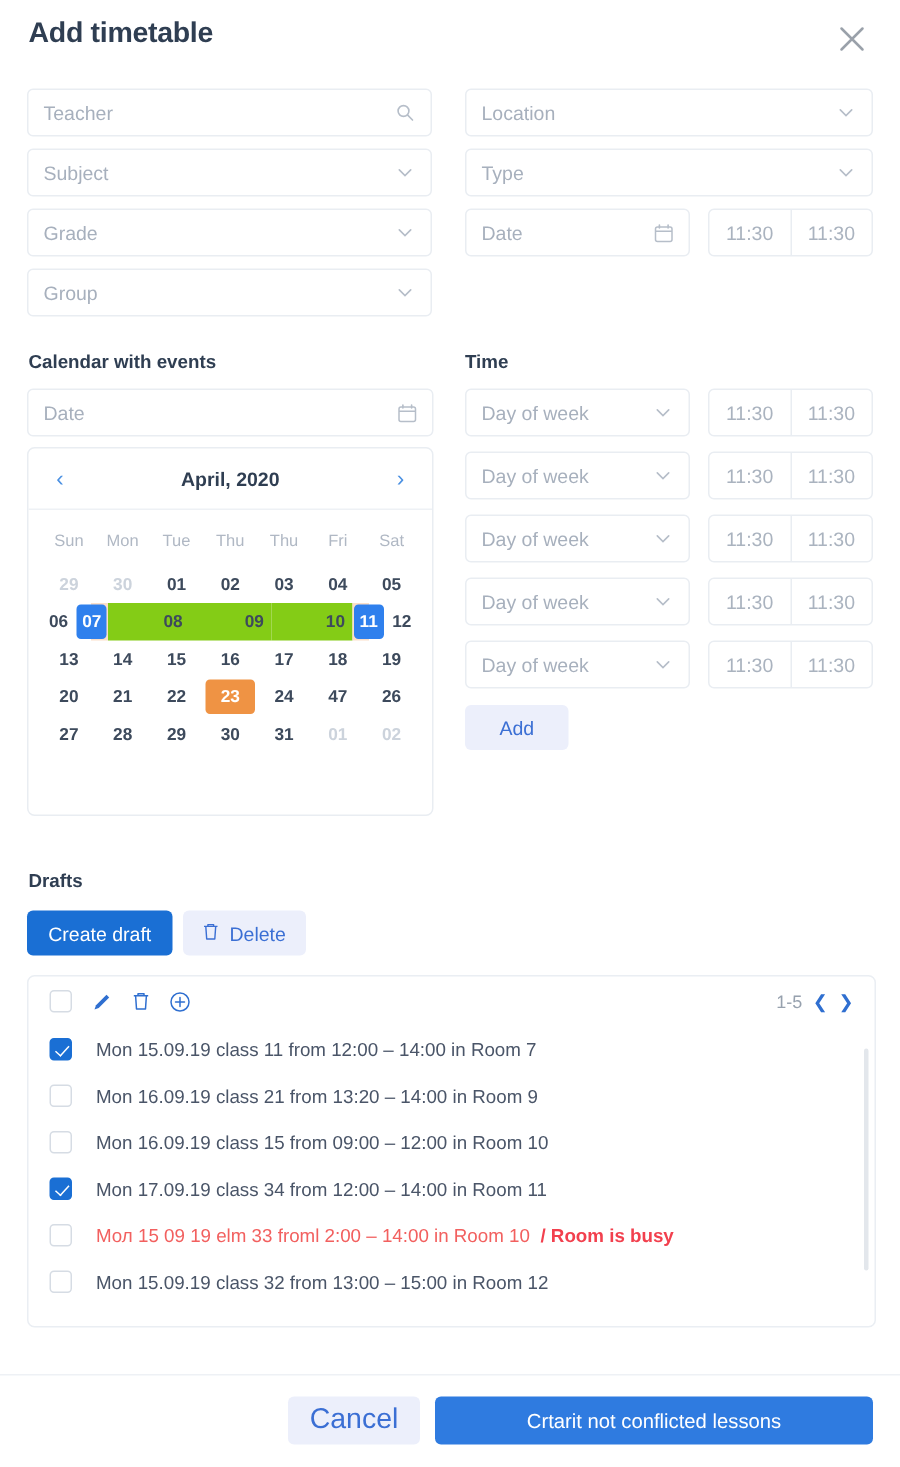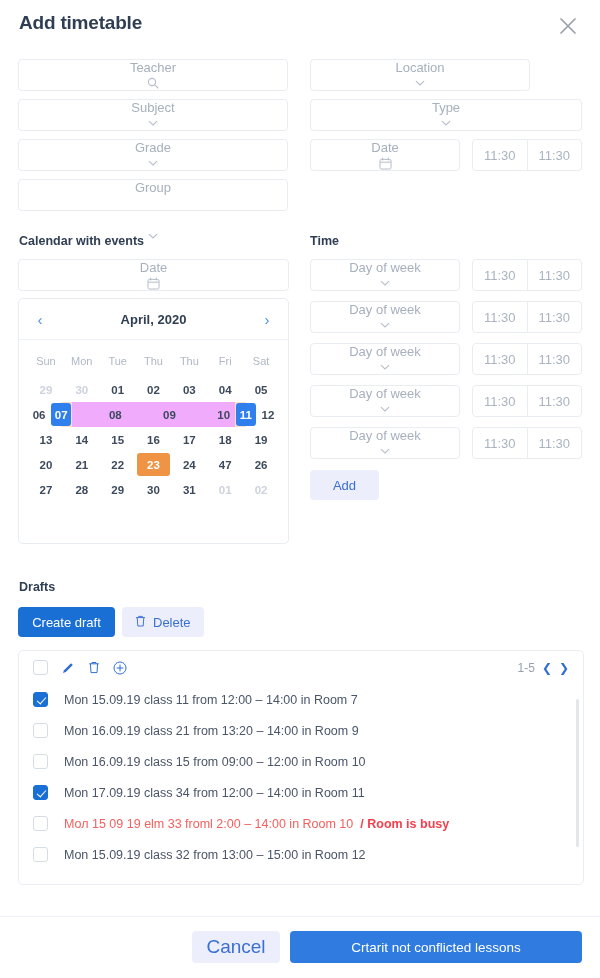--- a/index.html
+++ b/index.html
@@ -21,21 +21,21 @@
   .close-btn {
     position:absolute; right:16px; top:10px; width:32px; height:32px;
     display:flex; align-items:center; justify-content:center; cursor:pointer;
   }
   .close-btn svg { display:block; }
 
   
   .fld {
     position:absolute; height:32px; border:1px solid #e9edf2; border-radius:4px;
     background:#fff; display:flex; align-items:center; padding:0 10px;
-    font-size:13px; color:#aab3bf; cursor:pointer;flex-direction:column;
+    font-size:13px; color:#aab3bf; cursor:pointer;
   }
   .fld .ph { flex:1; color:#a7b0bd; font-size:13px; }
   .fld .ic { width:14px; height:14px; display:flex; align-items:center; justify-content:center; color:#b6bec9; }
   .chev { width:10px; height:10px; }
 
   
   .timepill {
     position:absolute; height:32px; border:1px solid #e9edf2; border-radius:4px;
     background:#fff; display:flex; align-items:stretch; overflow:hidden;
   }
@@ -61,21 +61,21 @@
   .cal-hd .mon { font-size:13px; font-weight:bold; color:#2f3e52; }
   .cal-body { padding:8px 9px 10px 9px; }
   .cal-row { display:flex; }
   .cal-cell {
     flex:1; height:25px; display:flex; align-items:center; justify-content:center;
     font-size:11.5px; font-weight:bold; color:#3d4a5c; cursor:pointer; position:relative;
   }
   .cal-row.dows { margin-bottom:4px; }
   .cal-row.dows .cal-cell { font-weight:normal; color:#b0b8c4; font-size:11px; cursor:default; }
   .cal-cell.muted { color:#ccd3dc; }
-  .cal-cell.inrange { background:#f0abfc;padding-left:32px; }
+  .cal-cell.inrange { background:#84cc16;padding-left:32px; }
   .cal-cell.sel { color:#fff; }
   .cal-cell.sel::before {
     content:""; position:absolute; left:1px; right:1px; top:1px; bottom:1px;
     background:#2f80ed; border-radius:3px; z-index:0;
   }
   .cal-cell.sel > span { position:relative; z-index:1; }
   .cal-cell.range-start { background:linear-gradient(to right, transparent 50%, #fbdfc9 50%); }
   .cal-cell.range-end   { background:linear-gradient(to right, #fbdfc9 50%, transparent 50%); }
   .cal-cell.evt { color:#fff; }
   .cal-cell.evt::before {
@@ -196,21 +196,21 @@
 
   <div class="fld" style="left:18px;top:179px;width:270px;gap:36px;">
     <span class="ph">Group</span>
     <span class="ic">
       <svg class="chev" viewBox="0 0 10 10">
           <path d="M1.2 3.3 L5 7 L8.8 3.3" stroke="#b6bec9" stroke-width="1.1" fill="none" stroke-linecap="round"></path>
         </svg>
     </span>
   </div>
 
-  <div class="fld" style="left:310px;top:59px;width:220px;">
+  <div class="fld" style="left:310px;top:59px;width:272px;">
     <span class="ph">Location</span>
     <span class="ic">
       <svg class="chev" viewBox="0 0 10 10">
           <path d="M1.2 3.3 L5 7 L8.8 3.3" stroke="#b6bec9" stroke-width="1.1" fill="none" stroke-linecap="round"></path>
         </svg>
     </span>
   </div>
 
   <div class="fld" style="left:310px;top:99px;width:272px;">
     <span class="ph">Type</span>

